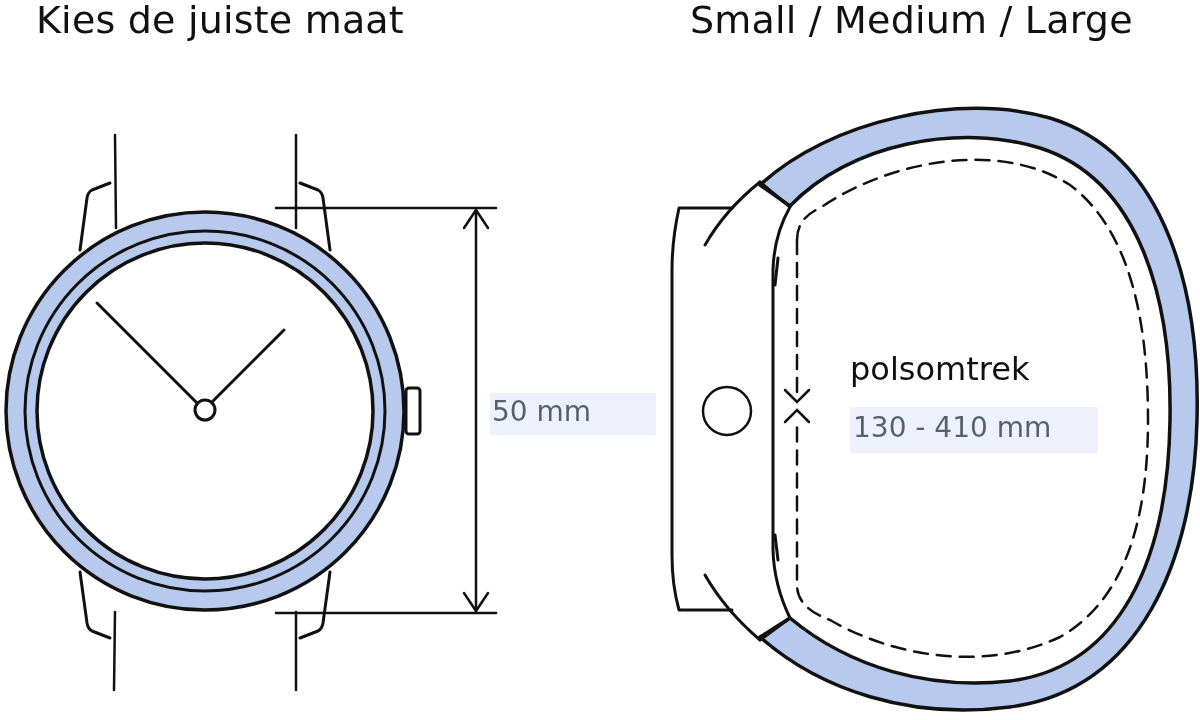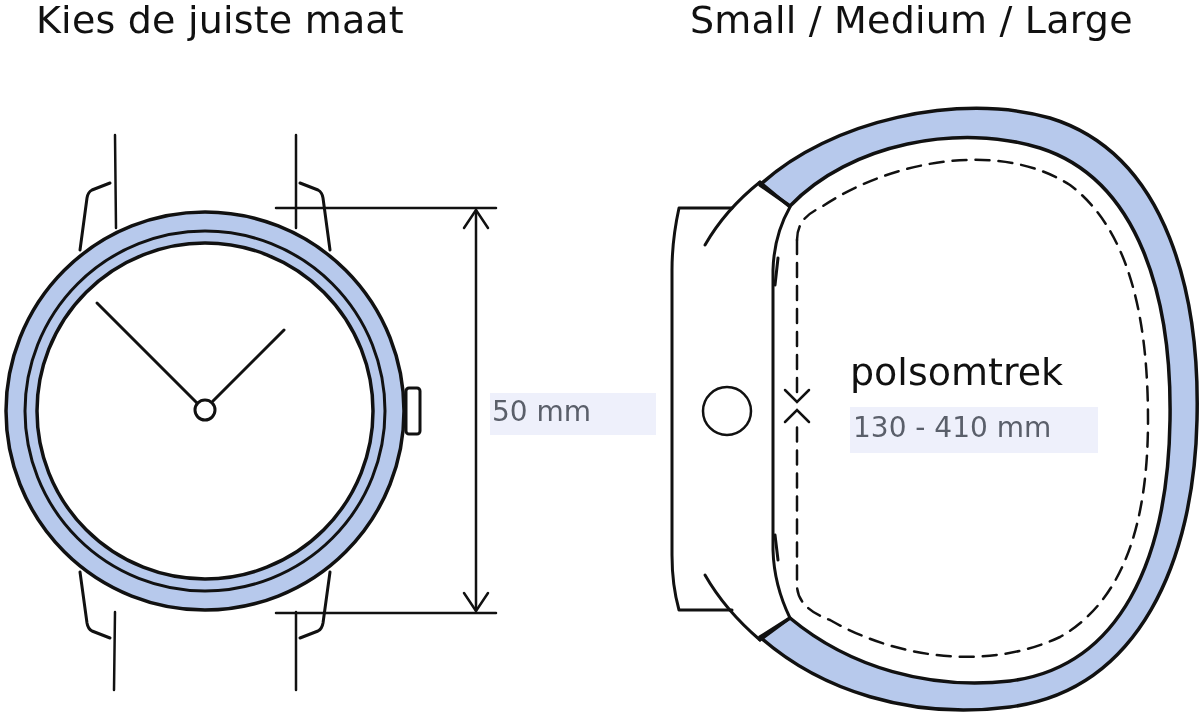--- a/index.html
+++ b/index.html
@@ -7,21 +7,21 @@
          font-family: "DejaVu Sans", "Liberation Sans", sans-serif; }
   .title { position: absolute; top: -2px; font-size: 38px; color: #111111;
            font-weight: normal; white-space: nowrap; letter-spacing: 0.2px; }
   #title-left { left: 36px; }
   #title-right { left: 690px; }
   svg.diagram { position: absolute; left: 0; top: 0; }
   .label { position: absolute; white-space: nowrap; }
   .dim-badge { position: absolute; background: #eef0fb; }
   #dial-label { left: 490px; top: 393px; width: 166px; height: 42px; }
   #dial-text { left: 492px; top: 395px; font-size: 28px; color: #5a5f6a; text-align: center; }
-  #wrist-title { left: 850px; top: 350px; font-size: 38px; color: #111111; }
+  #wrist-title { left: 850px; top: 350px; font-size: 32px; color: #111111; }
   #wrist-badge { left: 850px; top: 407px; width: 248px; height: 46px; }
   #wrist-text { left: 853px; top: 411px; font-size: 28px; color: #5a5f6a; }
 </style>
 </head>
 <body>
 
 <div id="title-left" class="title">Kies de juiste maat</div>
 <div id="title-right" class="title">Small / Medium / Large</div>
 
 <svg class="diagram" width="1200" height="720" viewBox="0 0 1200 720" xmlns="http://www.w3.org/2000/svg">

